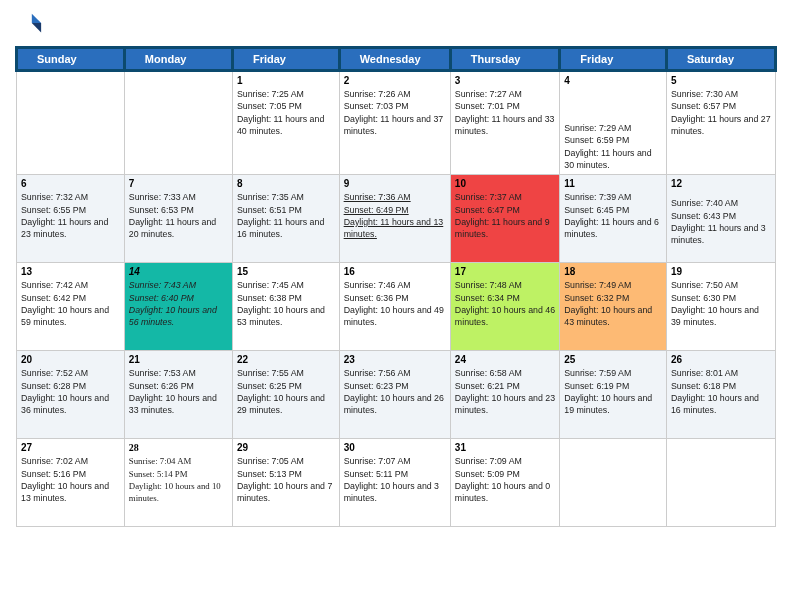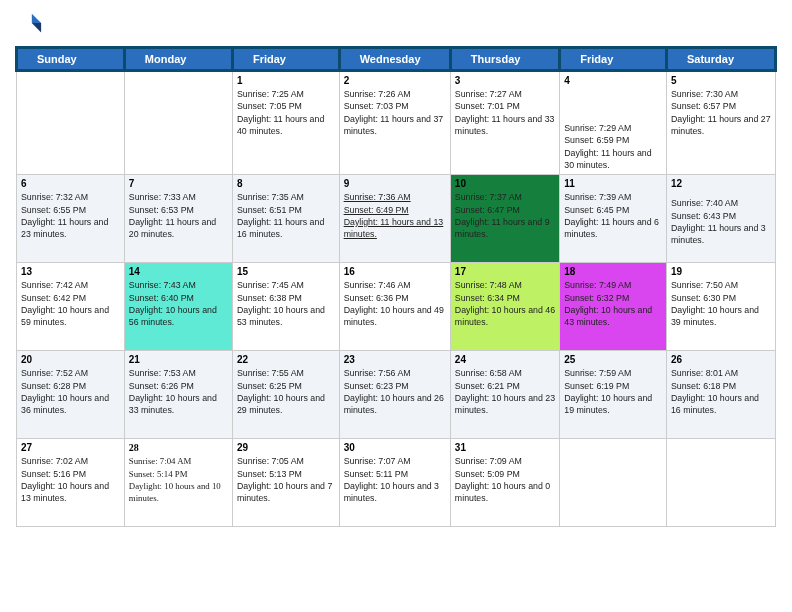--- a/index.html
+++ b/index.html
@@ -182,21 +182,21 @@
             <div class="day-info" style="white-space: pre-line;">Sunrise: 7:35 AM
 Sunset: 6:51 PM
 Daylight: 11 hours and 16 minutes.</div>
           </td>
           <td style="background: rgb(240, 244, 248);">
             <span class="day-num">9</span>
             <div class="day-info" style="white-space: pre-line; text-decoration: underline;">Sunrise: 7:36 AM
 Sunset: 6:49 PM
 Daylight: 11 hours and 13 minutes.</div>
           </td>
-          <td style="background: #15803d;">
+          <td style="background: #ef4444;">
             <span class="day-num">10</span>
             <div class="day-info" style="white-space: pre-line;">Sunrise: 7:37 AM
 Sunset: 6:47 PM
 Daylight: 11 hours and 9 minutes.</div>
           </td>
           <td style="background: rgb(240, 244, 248);">
             <span class="day-num">11</span>
             <div class="day-info" style="white-space: pre-line;">Sunrise: 7:39 AM
 Sunset: 6:45 PM
 Daylight: 11 hours and 6 minutes.</div>
@@ -208,21 +208,21 @@
 Daylight: 11 hours and 3 minutes.</div>
           </td>
         </tr>
         <tr>
           <td style="background: rgb(255, 255, 255);">
             <span class="day-num">13</span>
             <div class="day-info" style="white-space: pre-line;">Sunrise: 7:42 AM
 Sunset: 6:42 PM
 Daylight: 10 hours and 59 minutes.</div>
           </td>
-          <td style="background: #5eead4;">
+          <td style="background: #14b8a6; font-style: italic;">
             <span class="day-num">14</span>
             <div class="day-info" style="white-space: pre-line;">Sunrise: 7:43 AM
 Sunset: 6:40 PM
 Daylight: 10 hours and 56 minutes.</div>
           </td>
           <td style="background: rgb(255, 255, 255);">
             <span class="day-num">15</span>
             <div class="day-info" style="white-space: pre-line;">Sunrise: 7:45 AM
 Sunset: 6:38 PM
 Daylight: 10 hours and 53 minutes.</div>
@@ -232,21 +232,21 @@
             <div class="day-info" style="white-space: pre-line;">Sunrise: 7:46 AM
 Sunset: 6:36 PM
 Daylight: 10 hours and 49 minutes.</div>
           </td>
           <td style="background: #bef264;">
             <span class="day-num">17</span>
             <div class="day-info" style="white-space: pre-line;">Sunrise: 7:48 AM
 Sunset: 6:34 PM
 Daylight: 10 hours and 46 minutes.</div>
           </td>
-          <td style="background: #d946ef;">
+          <td style="background: #fdba74;">
             <span class="day-num">18</span>
             <div class="day-info" style="white-space: pre-line;">Sunrise: 7:49 AM
 Sunset: 6:32 PM
 Daylight: 10 hours and 43 minutes.</div>
           </td>
           <td style="background: rgb(255, 255, 255);">
             <span class="day-num">19</span>
             <div class="day-info" style="white-space: pre-line;">Sunrise: 7:50 AM
 Sunset: 6:30 PM
 Daylight: 10 hours and 39 minutes.</div>

